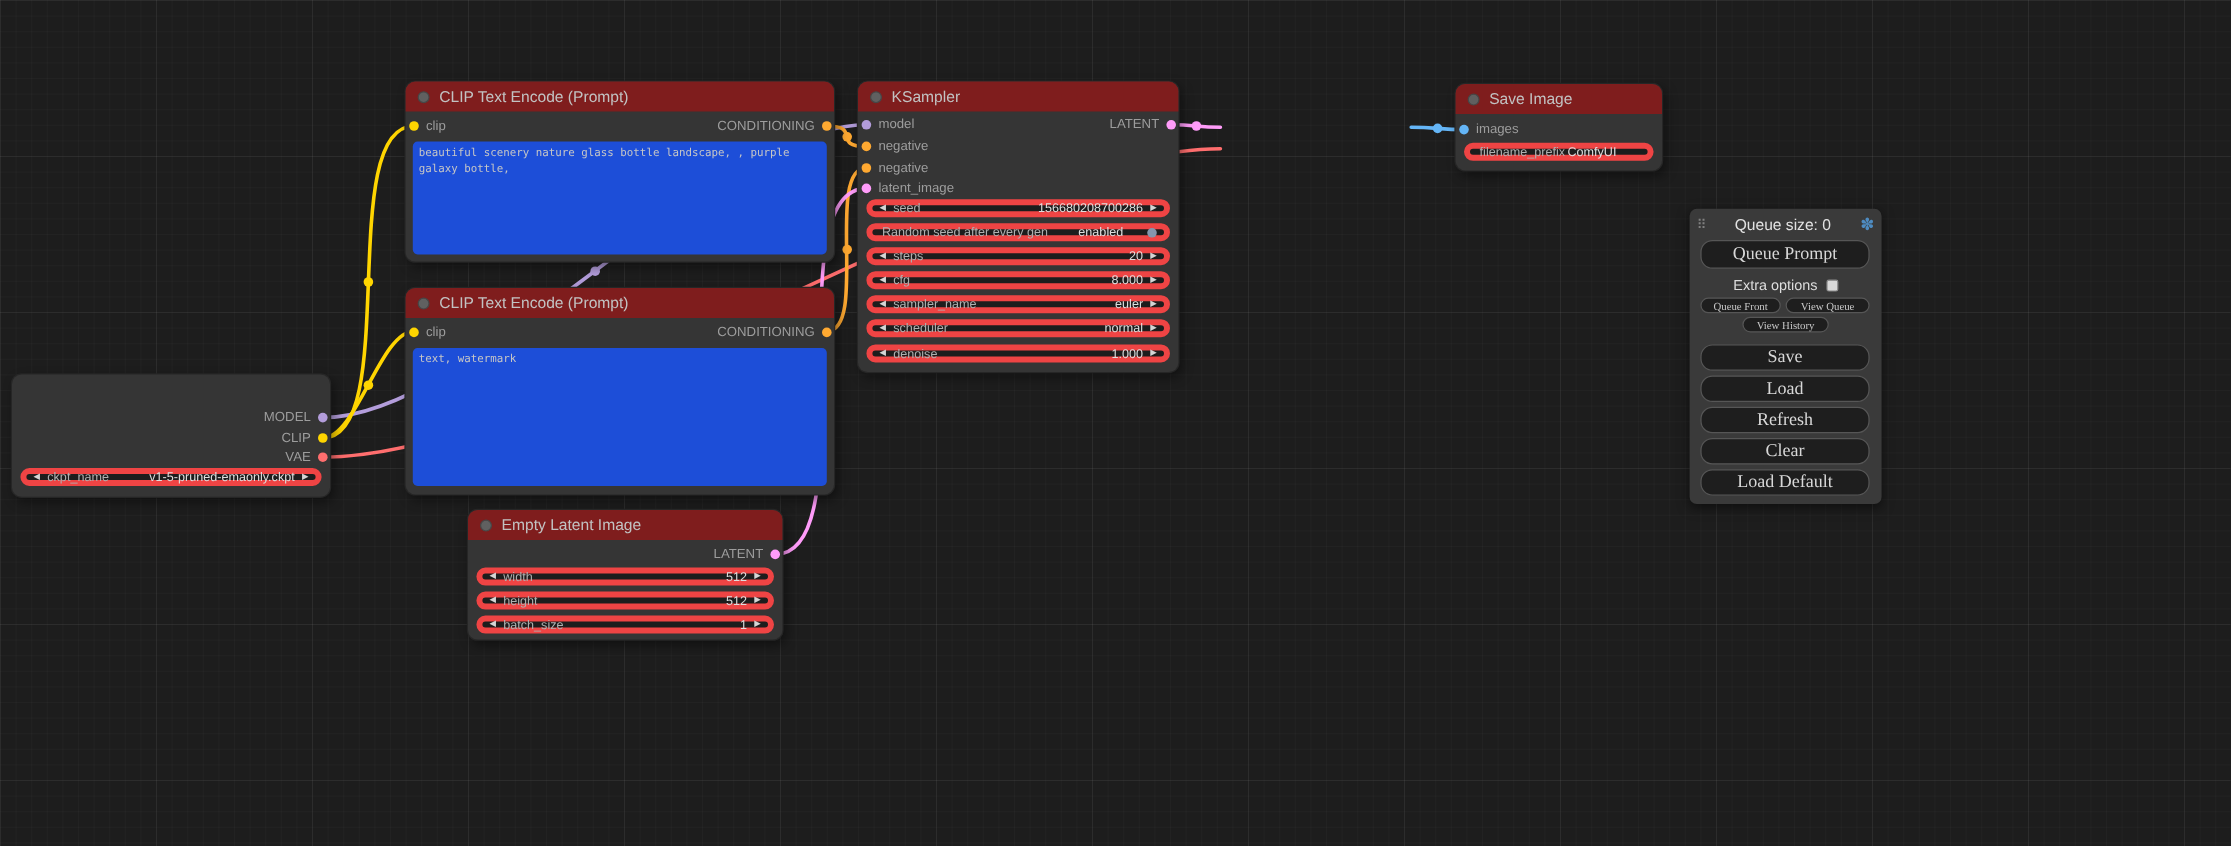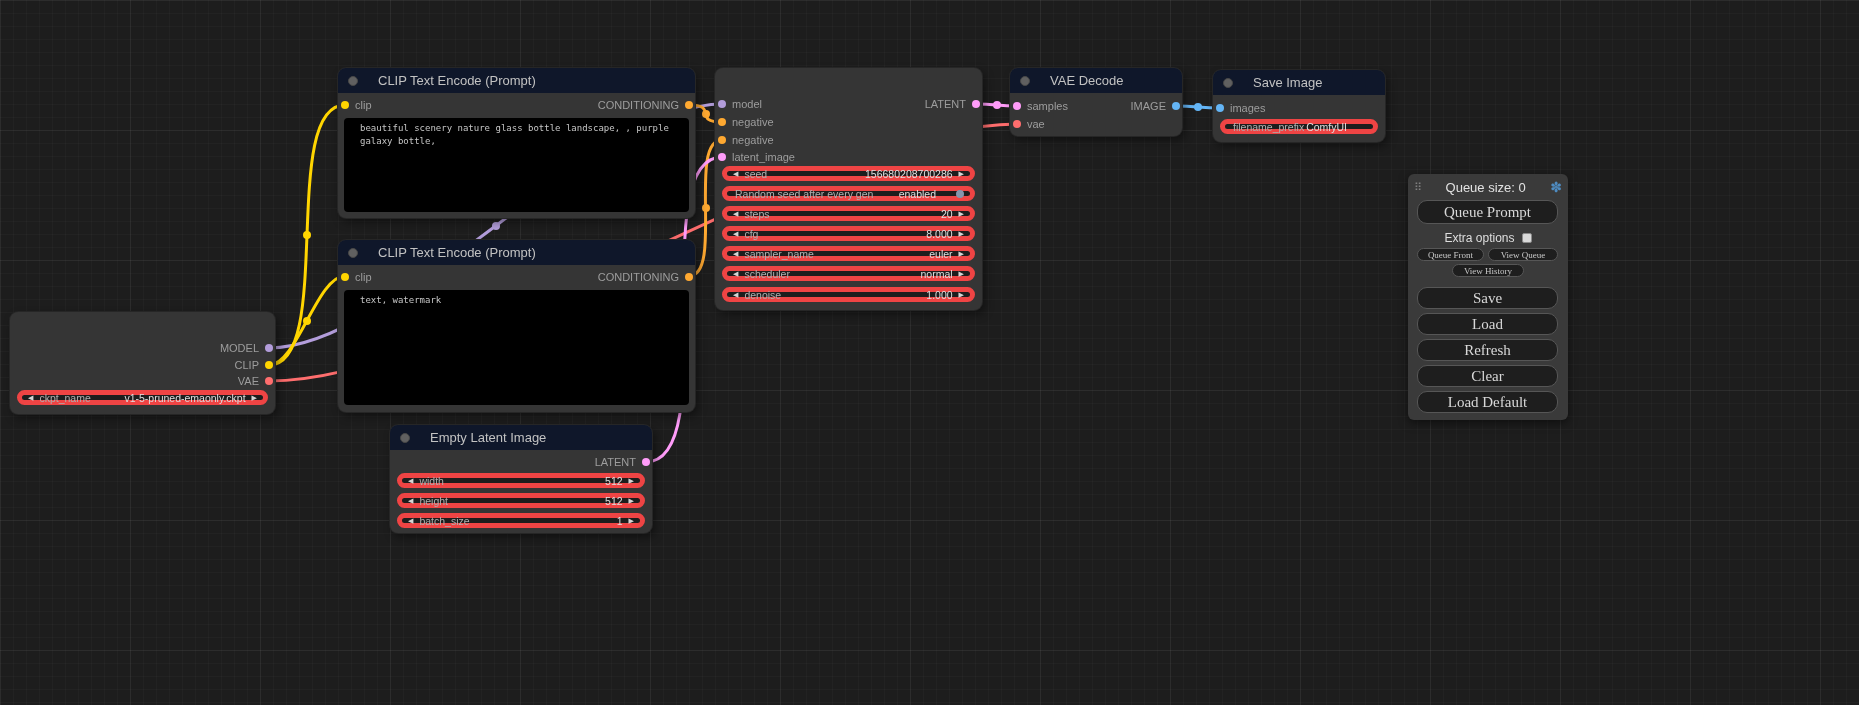--- a/index.html
+++ b/index.html
@@ -10,41 +10,41 @@
     background-image:
       linear-gradient(rgba(255,255,255,0.045) 1px, transparent 1px),
       linear-gradient(90deg, rgba(255,255,255,0.045) 1px, transparent 1px),
       linear-gradient(rgba(255,255,255,0.022) 1px, transparent 1px),
       linear-gradient(90deg, rgba(255,255,255,0.022) 1px, transparent 1px);
     background-size:130px 130px,130px 130px,13px 13px,13px 13px;}
   #wires{position:absolute;inset:0;z-index:1}
   
   .node{position:absolute;z-index:2;background:#353535;border-radius:8px;
     box-shadow:0 0 0 1px #262626,3px 4px 10px rgba(0,0,0,.45)}
-  .node-title{height:25px;background:#0f172a;border-radius:8px 8px 0 0;
-    display:flex;align-items:center;gap:20px;padding:0 10px}
+  .node-title{height:25px;background:#7f1d1d;border-radius:8px 8px 0 0;
+    display:flex;align-items:center;gap:8px;padding:0 10px}
   .collapse-dot{width:10px;height:10px;border-radius:50%;background:#606060;border:1px solid #474747;flex:none}
   .node-title-text{color:#c2c2c2;font-size:13px;white-space:nowrap}
   .slot{position:absolute;display:flex;align-items:center;gap:6px;height:14px;
     font-size:11px;color:#9d9d9d;white-space:nowrap}
   .slot.in{left:3px}
   .slot.out{right:2px}
   .slot-dot{width:8px;height:8px;border-radius:50%;flex:none}
   .widget{position:absolute;left:7px;right:7px;height:15px;background:#1d1d1d;
     border:5px solid #ef4444;border-radius:8px;display:flex;align-items:center;
     padding:0 6px;font-size:10.5px;color:#b0b0b0;white-space:nowrap}
   .widget .arrow{color:#d5d5d5;font-size:7px;line-height:1;flex:none}
   .widget .wname{margin-left:6px;color:#b0b0b0;overflow:hidden}
   .widget .wvalue{margin-left:auto;margin-right:6px;color:#dedede}
   .widget.no-arrows .wname{margin-left:2px}
   .widget.no-arrows .wvalue{margin-right:20px}
   .toggle-pin{width:8px;height:8px;border-radius:50%;background:#8496ad;flex:none}
-  .textbox{position:absolute;background:#000000;border-radius:4px;color:#c6c6c6;
+  .textbox{position:absolute;background:#1d4ed8;border-radius:4px;color:#c6c6c6;
     font-family:"DejaVu Sans Mono",monospace;font-size:9px;line-height:1.45;
-    padding:4px 16px;white-space:pre-wrap;overflow:hidden}
+    padding:4px 5px;white-space:pre-wrap;overflow:hidden}
   
   button{font:inherit;background:none;border:none;color:inherit;cursor:pointer}
   .menu{position:absolute;left:1408px;top:174px;width:160px;height:246px;z-index:3;
     background:#3a3a3a;border-radius:6px;box-shadow:0 3px 10px rgba(0,0,0,.5)}
   .menu-header{position:absolute;top:4px;left:6px;right:6px;height:18px;
     display:flex;align-items:center;justify-content:space-between}
   .drag-handle{color:#808080;font-size:11px;letter-spacing:-1px}
   .queue-size{color:#e2e2e2;font-size:13px}
   .gear{color:#4e8cc2;font-size:14px;line-height:1}
   .btn{display:flex;align-items:center;justify-content:center;background:#1e1e1e;
@@ -160,20 +160,24 @@
     </div>
     <div class="widget" style="top:88px">
       <span class="arrow">◀</span>
       <span class="wname">batch_size</span>
       <span class="wvalue">1</span>
       <span class="arrow">▶</span>
     </div>
   </div>
 
   <div class="node" style="left:715px;top:68px;width:267px;height:242px">
+    <div class="node-title">
+      <span class="collapse-dot"></span>
+      <span class="node-title-text">KSampler</span>
+    </div>
     <div class="slot in" style="top:29px">
       <span class="slot-dot" style="background:#B39DDB"></span>
       <span>model</span>
     </div>
     <div class="slot in" style="top:47px">
       <span class="slot-dot" style="background:#FFA931"></span>
       <span>negative</span>
     </div>
     <div class="slot in" style="top:65px">
       <span class="slot-dot" style="background:#FFA931"></span>
@@ -223,38 +227,20 @@
       <span class="arrow">▶</span>
     </div>
     <div class="widget" style="top:219px">
       <span class="arrow">◀</span>
       <span class="wname">denoise</span>
       <span class="wvalue">1.000</span>
       <span class="arrow">▶</span>
     </div>
   </div>
 
-  <div class="node" style="left:1010px;top:68px;width:172px;height:68px">
-    <div class="node-title">
-      <span class="collapse-dot"></span>
-      <span class="node-title-text">VAE Decode</span>
-    </div>
-    <div class="slot in" style="top:31px">
-      <span class="slot-dot" style="background:#FF9CF9"></span>
-      <span>samples</span>
-    </div>
-    <div class="slot in" style="top:49px">
-      <span class="slot-dot" style="background:#FF6E6E"></span>
-      <span>vae</span>
-    </div>
-    <div class="slot out" style="top:31px">
-      <span>IMAGE</span>
-      <span class="slot-dot" style="background:#64B5F6"></span>
-    </div>
-  </div>
 
   <div class="node" style="left:1213px;top:70px;width:172px;height:72px">
     <div class="node-title">
       <span class="collapse-dot"></span>
       <span class="node-title-text">Save Image</span>
     </div>
     <div class="slot in" style="top:31px">
       <span class="slot-dot" style="background:#64B5F6"></span>
       <span>images</span>
     </div>

